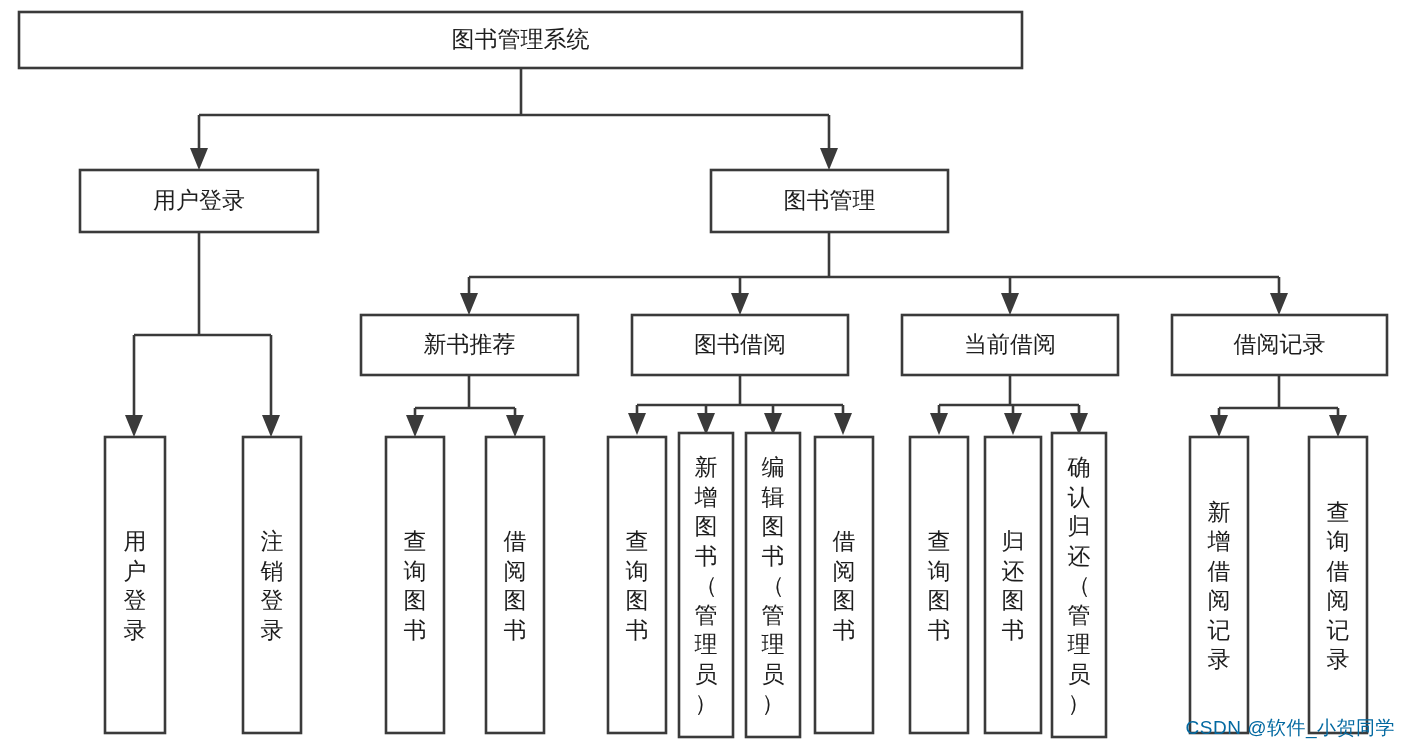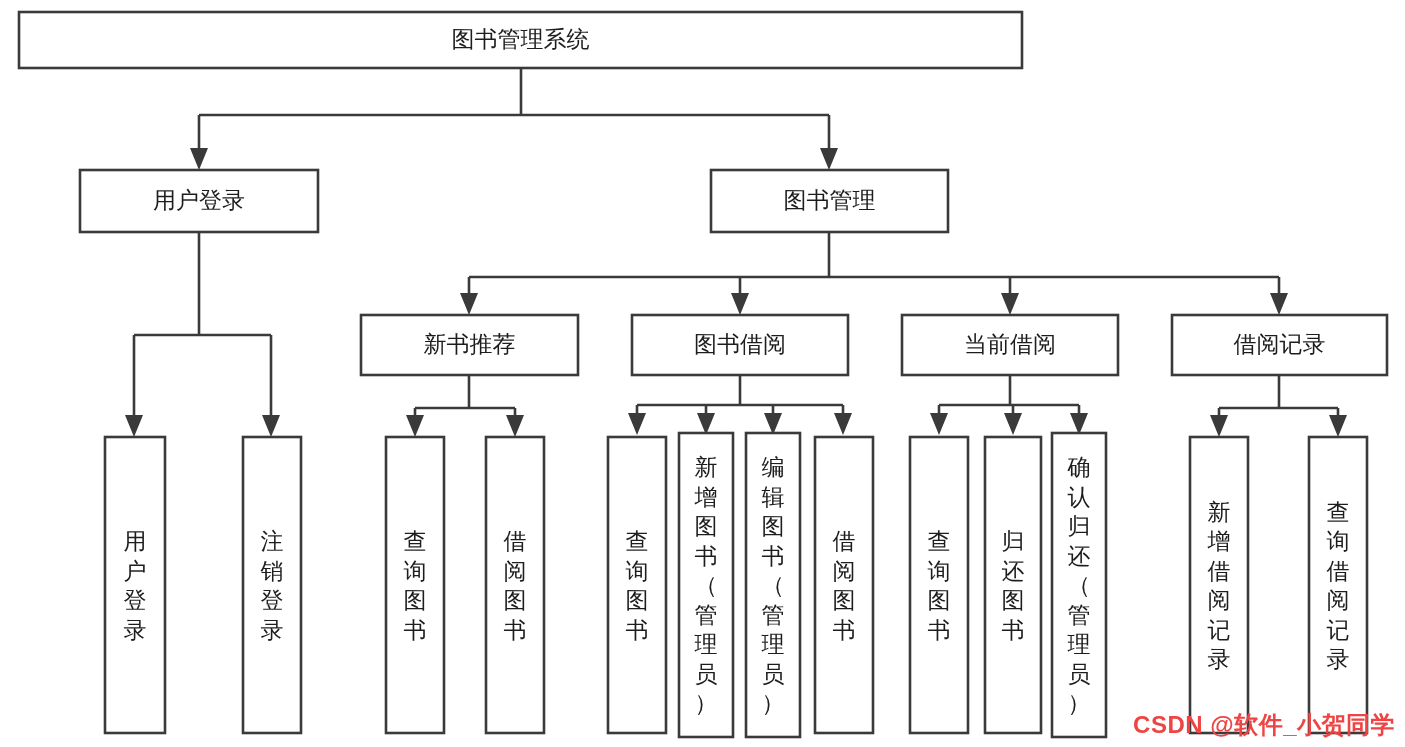--- a/index.html
+++ b/index.html
@@ -56,27 +56,26 @@
     font-family: "Liberation Sans", "DejaVu Sans", sans-serif;
     font-size: 23px;
     text-anchor: middle;
     white-space: pre;
   }
   .watermark-text {
     position: absolute;
     right: 10px;
     bottom: 6px;
     font-family: "Liberation Sans", "DejaVu Sans", sans-serif;
-    font-size: 24px;
-    color: #ef4444;
+    font-size: 19px;
+    color: #0369a1;
     letter-spacing: 0.5px;
     user-select: none;
     pointer-events: none;
     white-space: nowrap;
-    font-weight: bold;
   }
 </style>
 </head>
 <body>
 
 <div id="diagram-root">
   <svg class="diagram-canvas" viewBox="0 0 1405 747">
     <g id="connectors-layer">
         <g>
           <line x1="521" y1="68" x2="521" y2="115" class="connector-line"></line>

